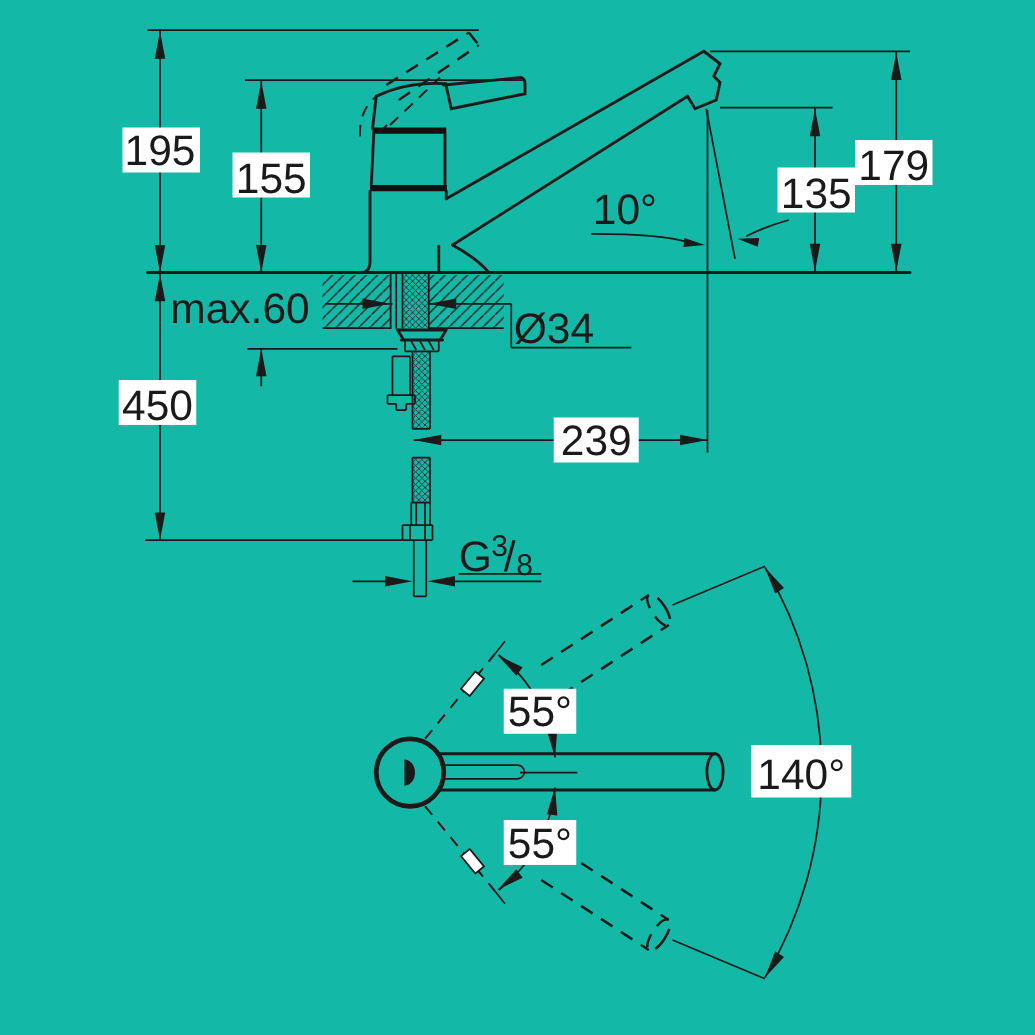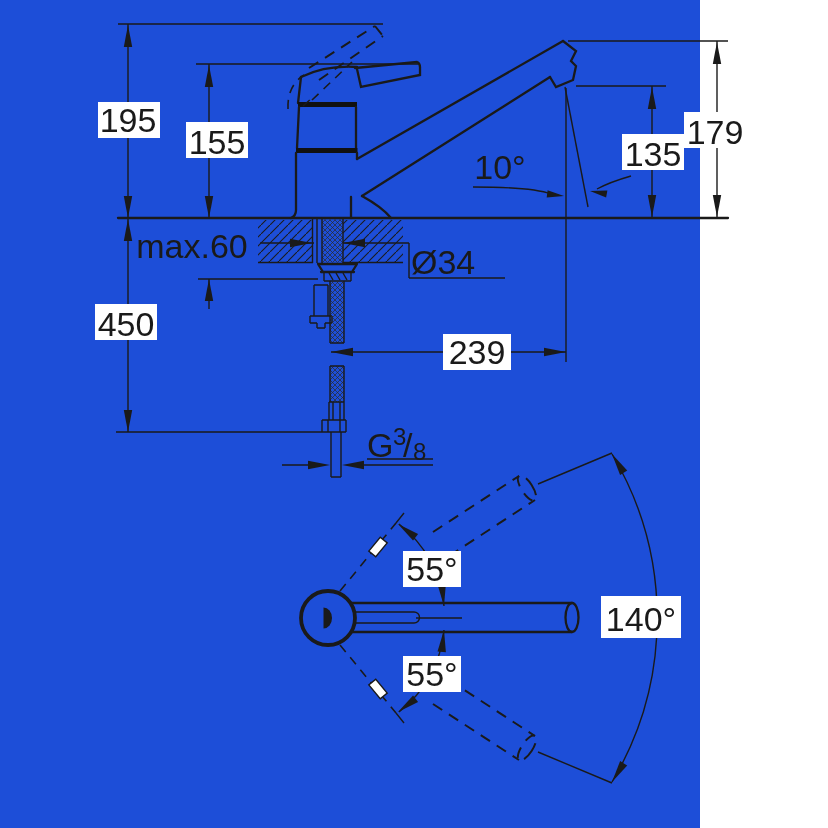--- a/index.html
+++ b/index.html
@@ -1,16 +1,16 @@
 <!DOCTYPE html>
 <html><head>
 <meta charset="utf-8">
 <style>
   html,body{margin:0;padding:0;background:#ffffff;width:828px;height:828px;overflow:hidden}
-  .stage{position:relative;width:700px;height:828px;background:#1d4ed8}
+  .stage{position:relative;width:828px;height:828px;background:#14b8a6}
   svg{display:block}
   .s  {stroke:#1a1a1a;stroke-width:2.3;fill:none;stroke-linecap:round}
   .sth{stroke:#111;stroke-width:5;fill:none;stroke-linecap:butt}
   .sn {stroke:#1a1a1a;stroke-width:1.4;fill:none;stroke-linecap:butt}
   .sd {stroke:#1a1a1a;stroke-width:2;fill:none;stroke-dasharray:11 8;stroke-linecap:butt}
   .sd2{stroke:#1a1a1a;stroke-width:1.6;fill:none;stroke-dasharray:9 7;stroke-linecap:butt}
   .f  {fill:#1a1a1a;stroke:none}
   .wb {fill:#ffffff;stroke:none}
   text{font-family:"Liberation Sans", sans-serif;fill:#1a1a1a}
   .dim{font-size:34px}

